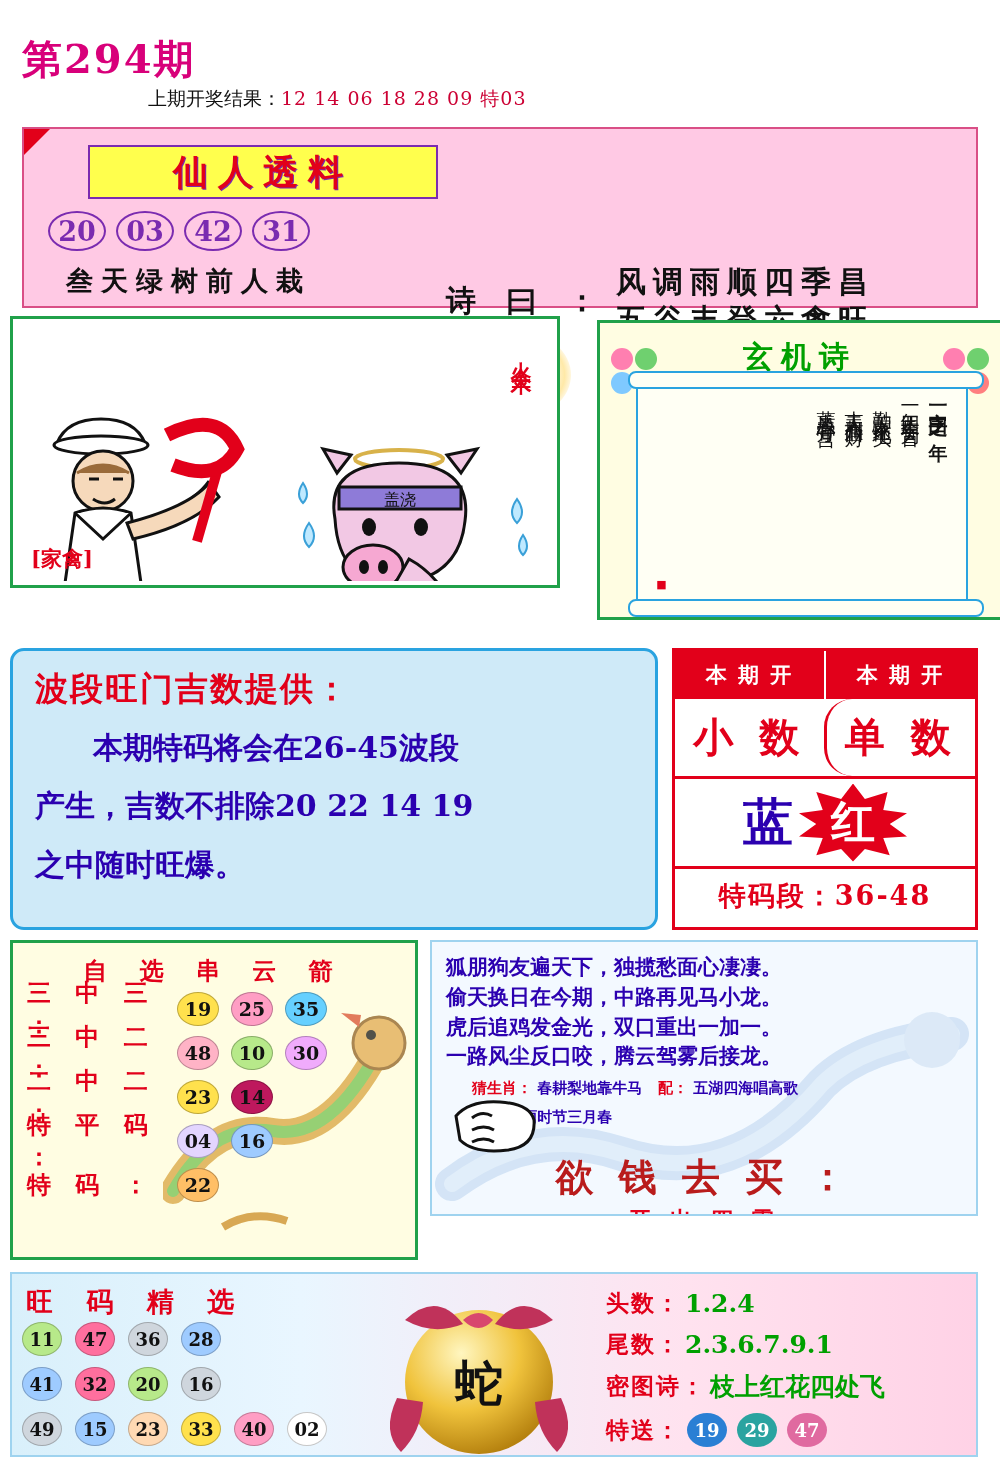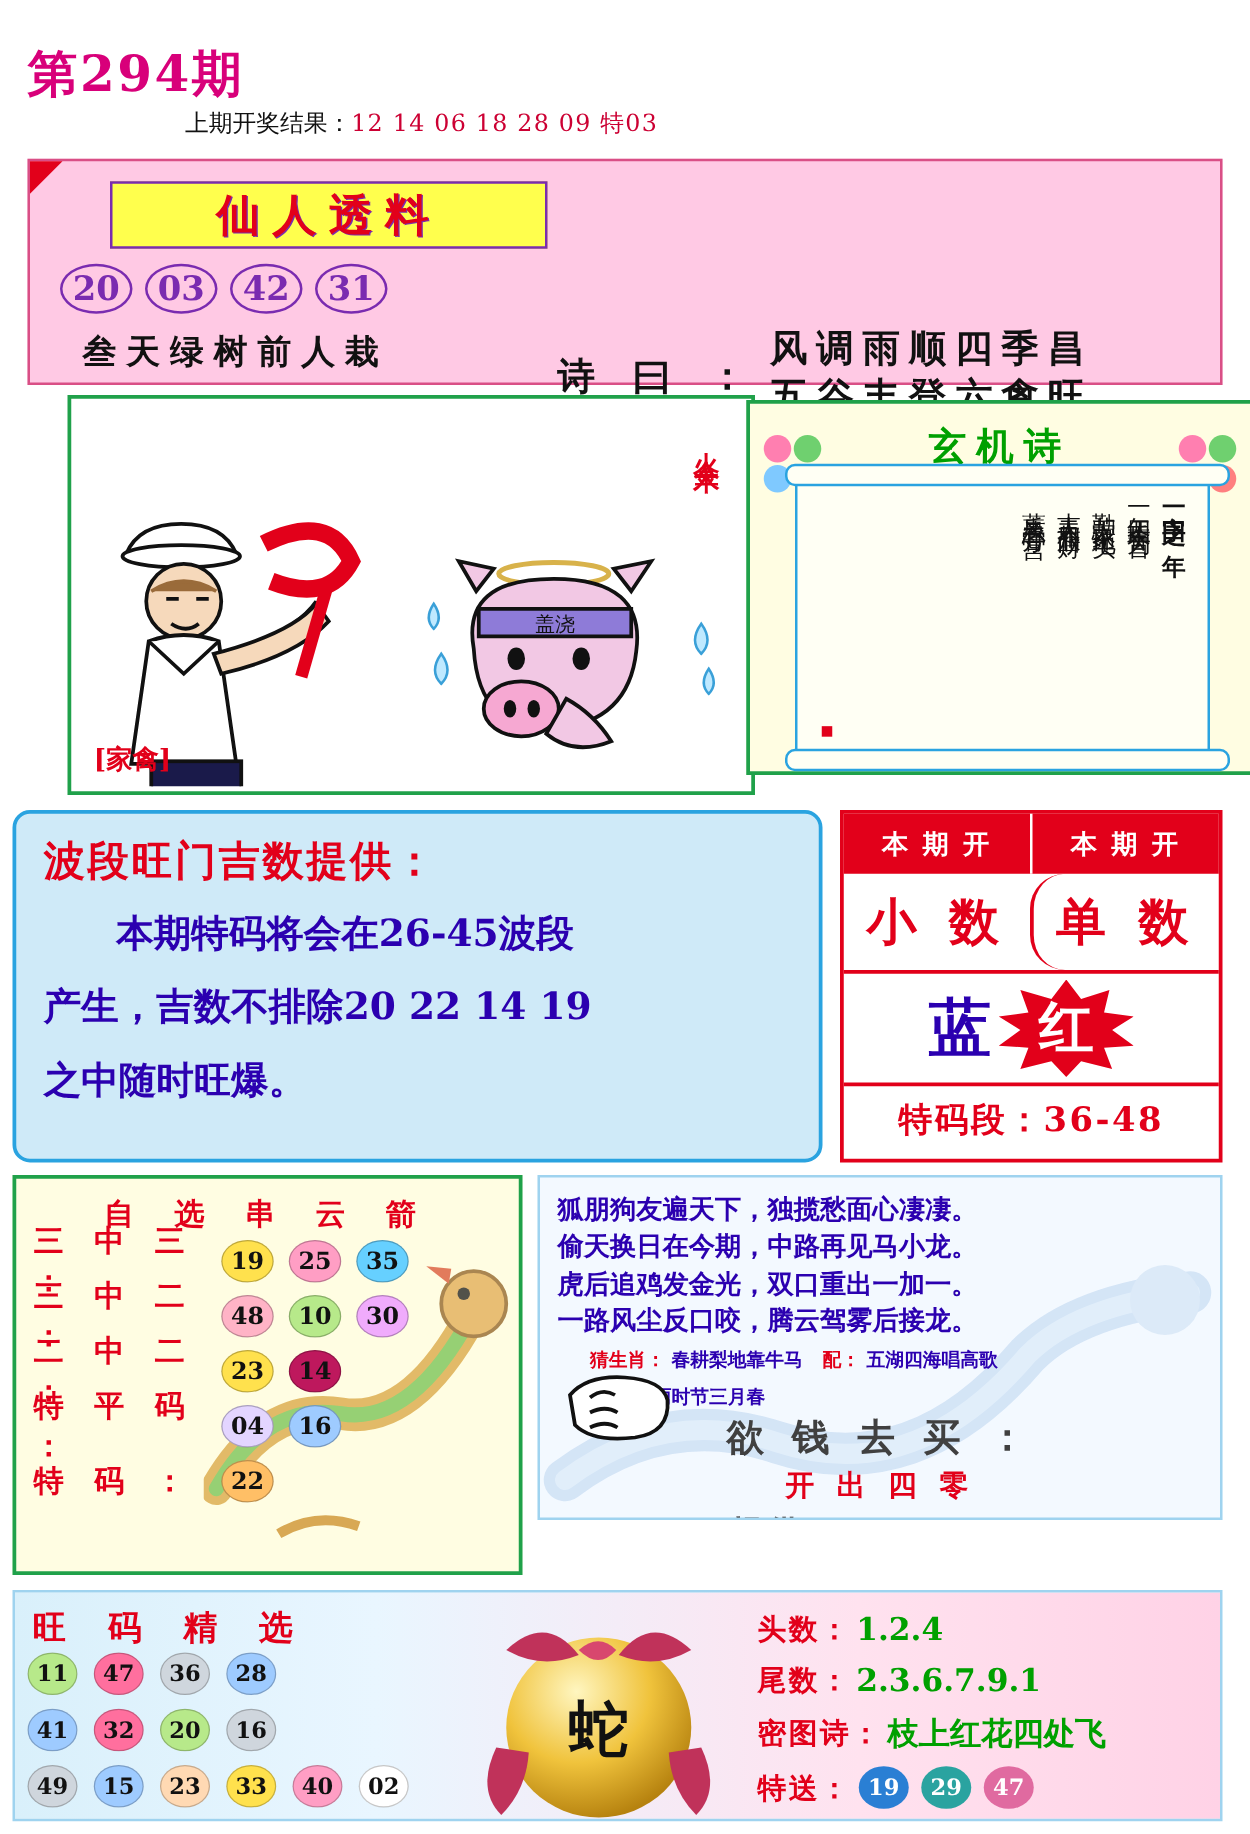--- a/index.html
+++ b/index.html
@@ -62,41 +62,41 @@
     font-family: "DejaVu Serif", serif;
   }
   .shiyue {
     position: absolute; left: 422px; top: 152px;
     font-size: 30px; font-weight: bold; color: #111; letter-spacing: 10px;
     font-family: "DejaVu Serif", serif;
   }
   .coupletwrap { position: absolute; left: 592px; top: 134px; }
   .couplet {
     font-size: 30px; font-weight: bold; color: #111; letter-spacing: 7px;
-    font-family: Liberation Mono, monospace; line-height: 1.28;
+    font-family: Liberation Serif, serif; line-height: 1.28;
   }
   .zodiacs {
     position: absolute; left: 440px; top: 196px; width: 520px; height: 100px;
     display: flex; gap: 18px; align-items: center; justify-content: space-between;
   }
   .zod {
     width: 110px; height: 92px; position: relative;
     display: flex; align-items: center; justify-content: center;
   }
   .zod .halo {
     position: absolute; left: 50%; top: 50%; transform: translate(-50%,-50%);
     width: 104px; height: 86px; border-radius: 50%;
     background: radial-gradient(ellipse at center, #ffffff 36%, #ffe9a8 62%, rgba(255,201,228,0) 76%);
   }
   .zod .glyph { position: relative; font-size: 46px; }
 
   
   .cartoon {
-    position: absolute; left: 10px; top: 316px; width: 550px; height: 320px;
-    background: #ffffff; border: 3px solid #20a14a; margin-left: 44px;
+    position: absolute; left: 10px; top: 316px; width: 550px; height: 272px;
+    background: #ffffff; border: 3px solid #20a14a;
   }
   .cartoon .inner { position: absolute; inset: 4px; background: #fff; overflow: hidden; }
   .tag {
     position: absolute; left: 18px; bottom: 12px;
     font-size: 21px; font-weight: bold; color: #e2001a;
     font-family: "DejaVu Serif", serif;
   }
   .vertwords {
     position: absolute; right: 22px; top: 26px;
     font-size: 21px; font-weight: bold; color: #e2001a;
@@ -241,22 +241,22 @@
     font-size: 21px; color: #2b00b0; font-weight: bold; line-height: 1.42;
     font-family: "DejaVu Serif", serif;
   }
   .vsmall {
     position: relative; margin: 6px 14px 0 40px;
     font-size: 15px; color: #2b00b0; font-weight: bold; line-height: 1.5;
     font-family: "DejaVu Serif", serif;
   }
   .vsmall .red { color: #e2001a; }
   .yuqian {
-    position: relative; margin-top: 2px; text-align: center;
-    font-size: 30px; font-weight: bold; color: #404040; letter-spacing: 6px;
+    position: relative; margin-top: 24px; text-align: center;
+    font-size: 38px; font-weight: bold; color: #b91c1c; letter-spacing: 6px;
     font-family: "DejaVu Serif", serif;
   }
   .kaichu {
     position: relative; text-align: center; margin-top: 2px;
     font-size: 23px; font-weight: bold; color: #e2001a; letter-spacing: 5px;
     font-family: "DejaVu Serif", serif;
   }
   .tigong {
     position: relative; text-align: center; margin-top: 4px;
     font-size: 26px; font-weight: bold; color: #111; letter-spacing: 3px;

